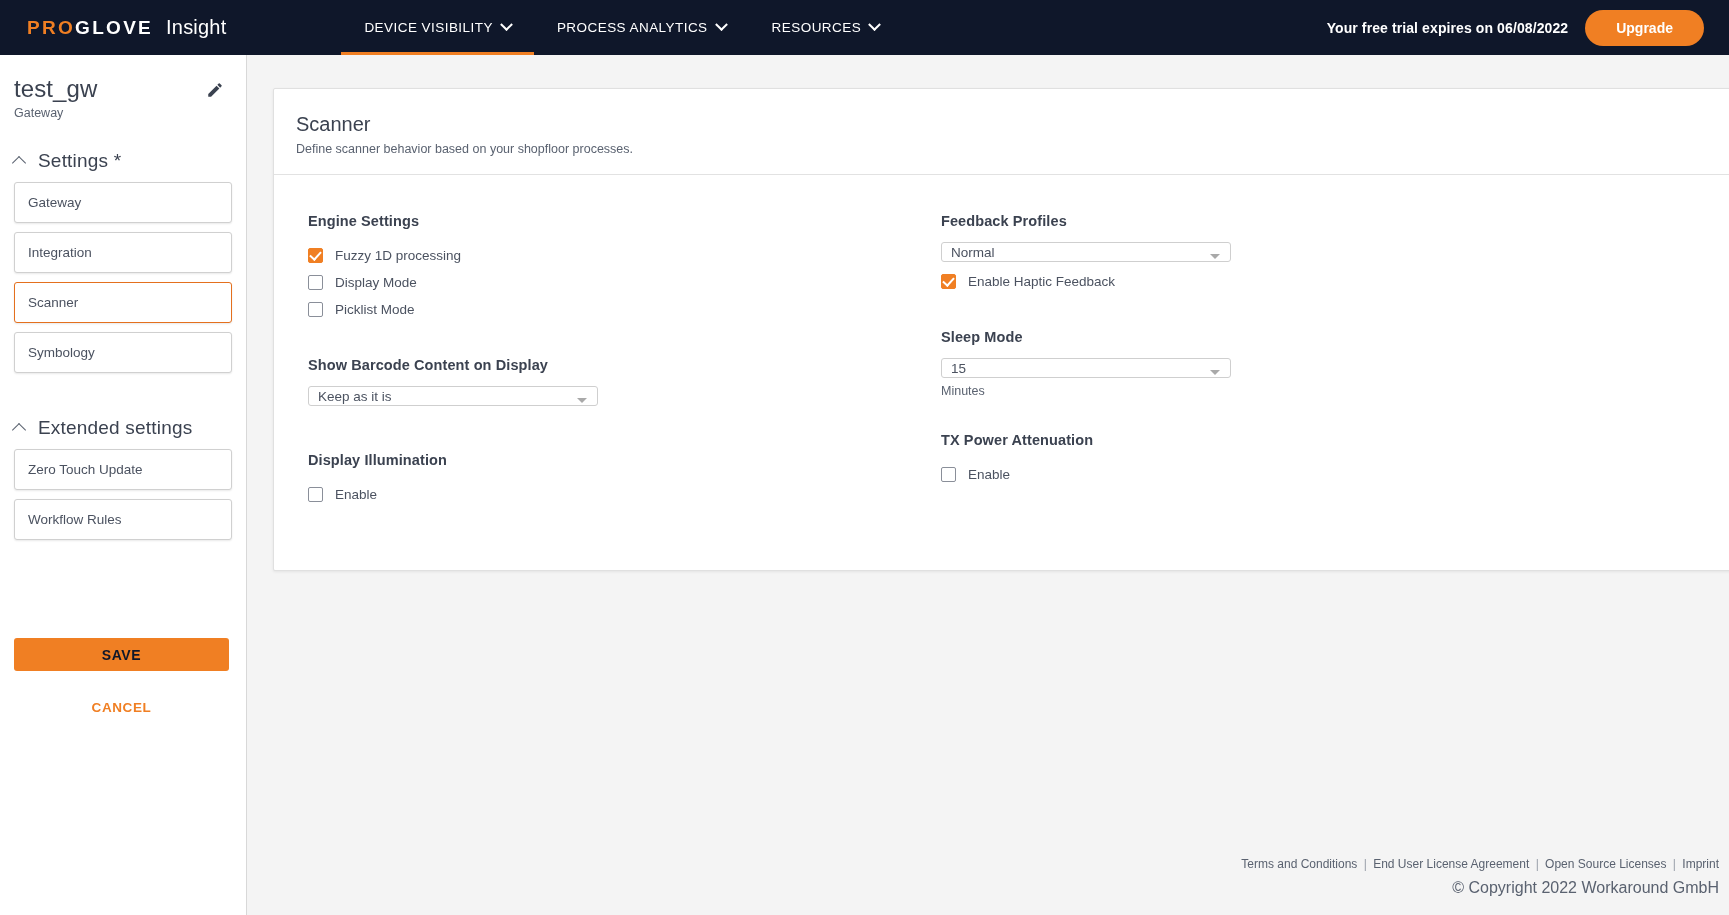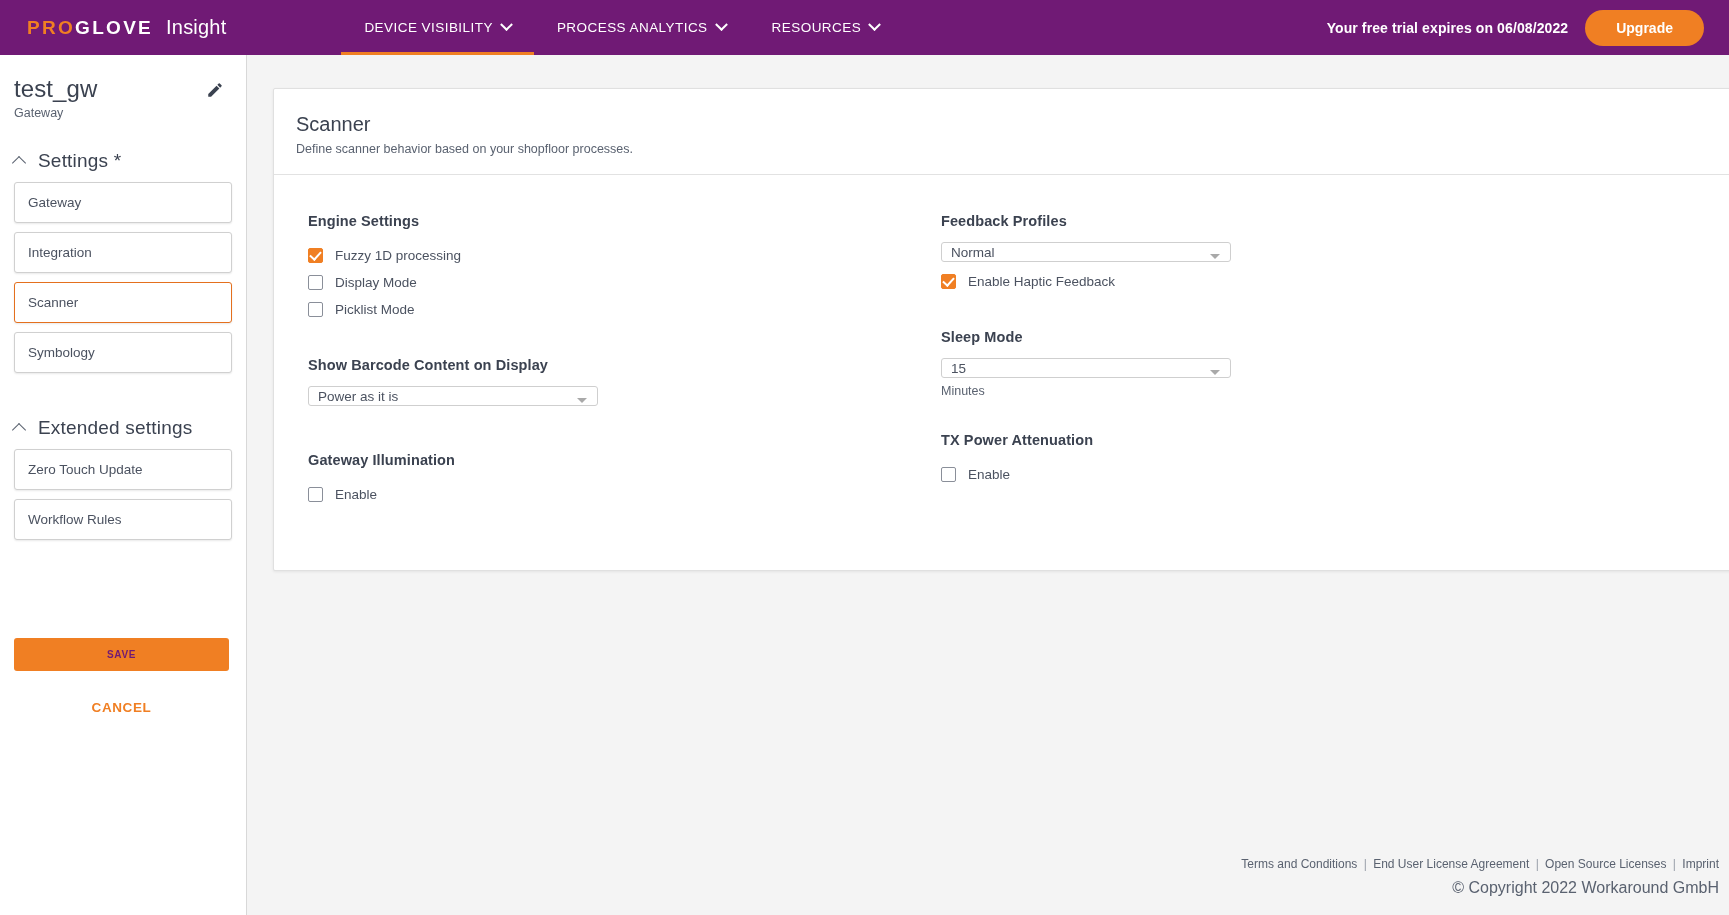--- a/index.html
+++ b/index.html
@@ -7,21 +7,21 @@
     width: 1729px; height: 915px;
     font-family: "Liberation Sans", sans-serif;
     background: #f4f4f4;
     overflow: hidden;
   }
 
   
   .topbar {
     position: absolute; top: 0; left: 0;
     width: 1729px; height: 55px;
-    background: #701a75;
+    background: #0f172a;
     display: flex; align-items: center;
   }
   .brand {
     display: flex; align-items: baseline;
     margin-left: 27px;
   }
   .brand-pro { color: #f07f23; font-size: 19px; font-weight: bold; letter-spacing: 2.3px; }
   .brand-glove { color: #ffffff; font-size: 19px; font-weight: bold; letter-spacing: 2.3px; }
   .brand-insight { color: #ffffff; font-size: 20px; font-weight: normal; margin-left: 13px; letter-spacing: .2px; }
 
@@ -108,23 +108,23 @@
     cursor: pointer;
     box-shadow: 0 1px 2px rgba(0,0,0,.09);
   }
   .side-btn.selected {
     border: 1.6px solid #e4701e;
   }
 
   .save-btn {
     position: absolute; left: 14px; top: 583px;
     width: 215px; height: 33px;
-    background: #f07f23; color: #701a75;
+    background: #f07f23; color: #0f172a;
     border: none; border-radius: 3px;
-    font-size: 10px; font-weight: bold;
+    font-size: 14px; font-weight: bold;
     letter-spacing: .6px;
     cursor: pointer;
     font-family: "Liberation Sans", sans-serif;
   }
   .cancel-btn {
     position: absolute; left: 14px; top: 645px;
     width: 215px;
     background: none; border: none;
     color: #f07f23; font-size: 13.5px; font-weight: bold;
     letter-spacing: .6px;
@@ -321,28 +321,28 @@
           </div>
           <div class="chk-row">
             <span class="chk"></span>
             <span class="chk-label">Picklist Mode</span>
           </div>
         </div>
 
         <div class="group">
           <div class="group-title">Show Barcode Content on Display</div>
           <div class="select">
-            <span>Power as it is</span>
+            <span>Keep as it is</span>
             <span class="sel-caret"></span>
           </div>
           <div class="spacer-sm"></div>
         </div>
 
         <div class="group">
-          <div class="group-title">Gateway Illumination</div>
+          <div class="group-title">Display Illumination</div>
           <div class="chk-row">
             <span class="chk"></span>
             <span class="chk-label">Enable</span>
           </div>
         </div>
 
       </div>
 
       <div class="col right">
 

